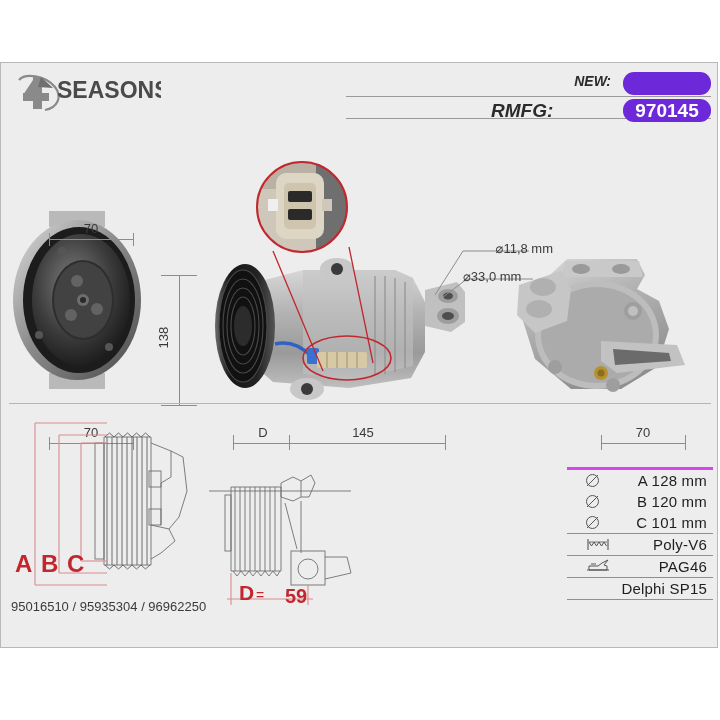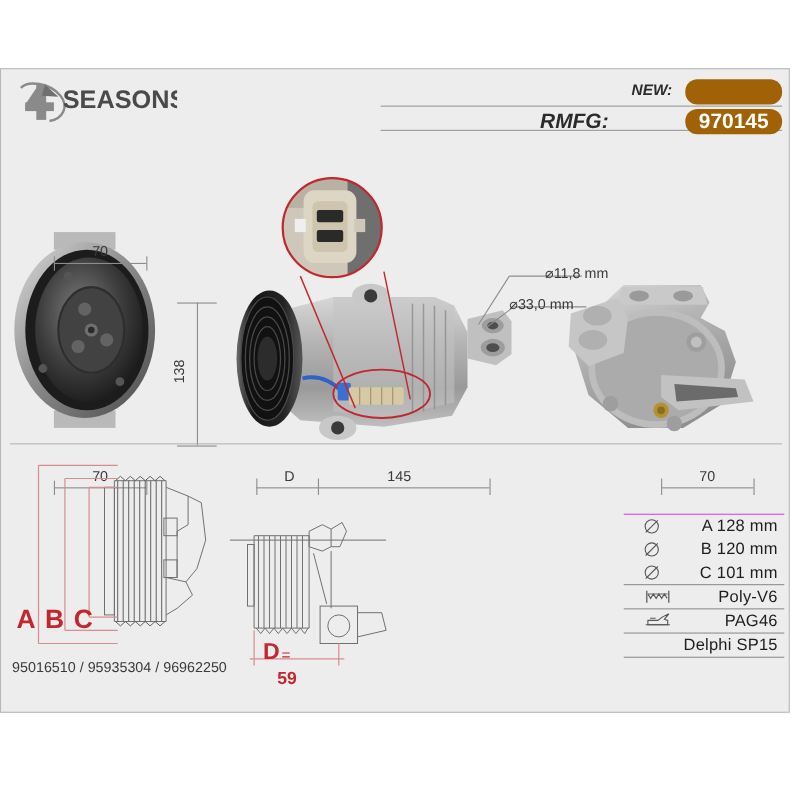--- a/index.html
+++ b/index.html
@@ -12,41 +12,41 @@
   .hdr{position:absolute;left:0;top:0;width:100%;height:56px;}
   .logo{position:absolute;left:10px;top:8px;width:150px;height:44px;}
   .logo svg{display:block;}
   .hdr-line{position:absolute;background:#9a9a9a;height:1px;}
   .hl1{left:345px;top:33px;width:365px;}
   .hl2{left:345px;top:55px;width:365px;}
   .lbl-new{position:absolute;left:500px;top:10px;width:110px;text-align:right;
            font-style:italic;font-weight:bold;font-size:14px;color:#2b2b2b;}
   .lbl-rmfg{position:absolute;left:490px;top:37px;width:120px;
             font-style:italic;font-weight:bold;font-size:19px;color:#2b2b2b;}
-  .badge{position:absolute;border-radius:11px;background:#a16207;color:#fff;
+  .badge{position:absolute;border-radius:11px;background:#6d28d9;color:#fff;
          font-weight:bold;font-size:19px;text-align:center;}
   .badge-new{left:622px;top:9px;width:88px;height:23px;line-height:23px;}
   .badge-rmfg{left:622px;top:36px;width:88px;height:23px;line-height:23px;}
 
   
   .dimtxt{position:absolute;font-size:13px;color:#3a3a3a;text-align:center;}
   .vline{position:absolute;background:#8c8c8c;width:1px;}
   .hline{position:absolute;background:#8c8c8c;height:1px;}
   .sep{position:absolute;background:#b5b5b5;height:1px;left:8px;width:702px;}
 
   .photo{position:absolute;}
   .photo svg{display:block;}
 
   .redtxt{position:absolute;color:#c1272d;font-weight:bold;}
 
   
   .spec{position:absolute;left:566px;top:404px;width:146px;}
   .spec-row{position:relative;height:21px;border-top:1px solid #8f8f8f;
             display:flex;align-items:center;justify-content:flex-end;}
-  .spec-row.first{border-top:1px solid #d946ef;}
+  .spec-row.first{border-top:3px solid #d946ef;}
   .spec-row .ico{position:absolute;left:18px;top:0;height:21px;display:flex;
                  align-items:center;}
   .spec-row .txt{font-size:15px;color:#1e1e1e;padding-right:6px;letter-spacing:.2px;}
   .spec-end{border-top:1px solid #8f8f8f;height:0;}
 
   
   .oem{position:absolute;left:10px;top:536px;font-size:13px;color:#3a3a3a;}
 </style>
 </head>
 <body>
@@ -339,21 +339,21 @@
       </g>
       <g stroke="#d98b8f" stroke-width="1.1">
         <line x1="30" y1="120" x2="30" y2="152"></line>
         <line x1="107" y1="132" x2="107" y2="152"></line>
         <line x1="26" y1="146" x2="112" y2="146"></line>
       </g>
     </svg>
   </div>
   <div class="redtxt" style="left:238px;top:518px;font-size:21px;">D</div>
   <div class="redtxt" style="left:255px;top:524px;font-size:14px;font-weight:normal;">=</div>
-  <div class="redtxt" style="left:251px;top:522px;font-size:16px;margin-top:24px;">59</div>
+  <div class="redtxt" style="left:284px;top:522px;font-size:20px;">59</div>
 
   <div class="spec">
 
     <div class="spec-row first">
       <span class="ico">
         <svg width="15" height="15" viewBox="0 0 15 15">
           <circle cx="7.5" cy="7.5" r="6" fill="none" stroke="#555" stroke-width="1"></circle>
           <line x1="2" y1="13" x2="13" y2="2" stroke="#555" stroke-width="1"></line>
         </svg>
       </span>

